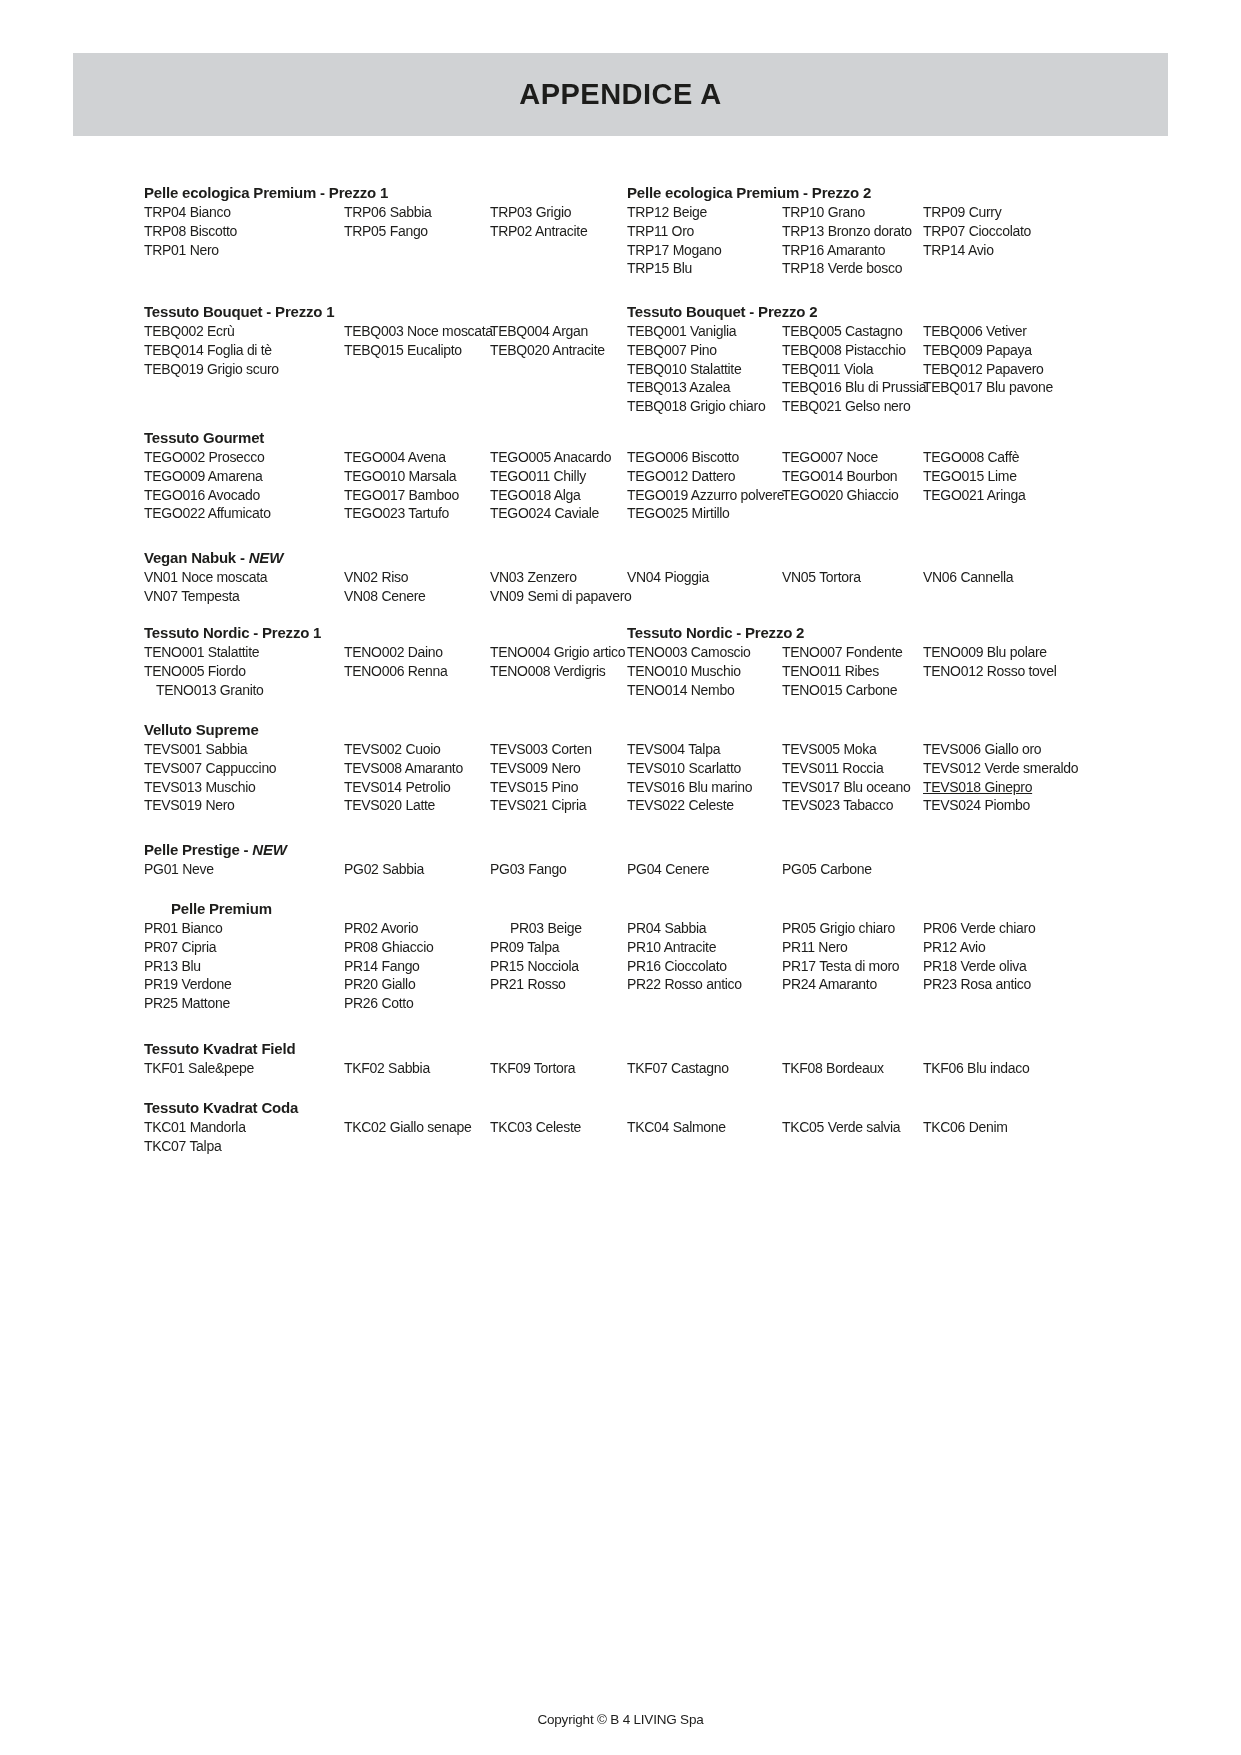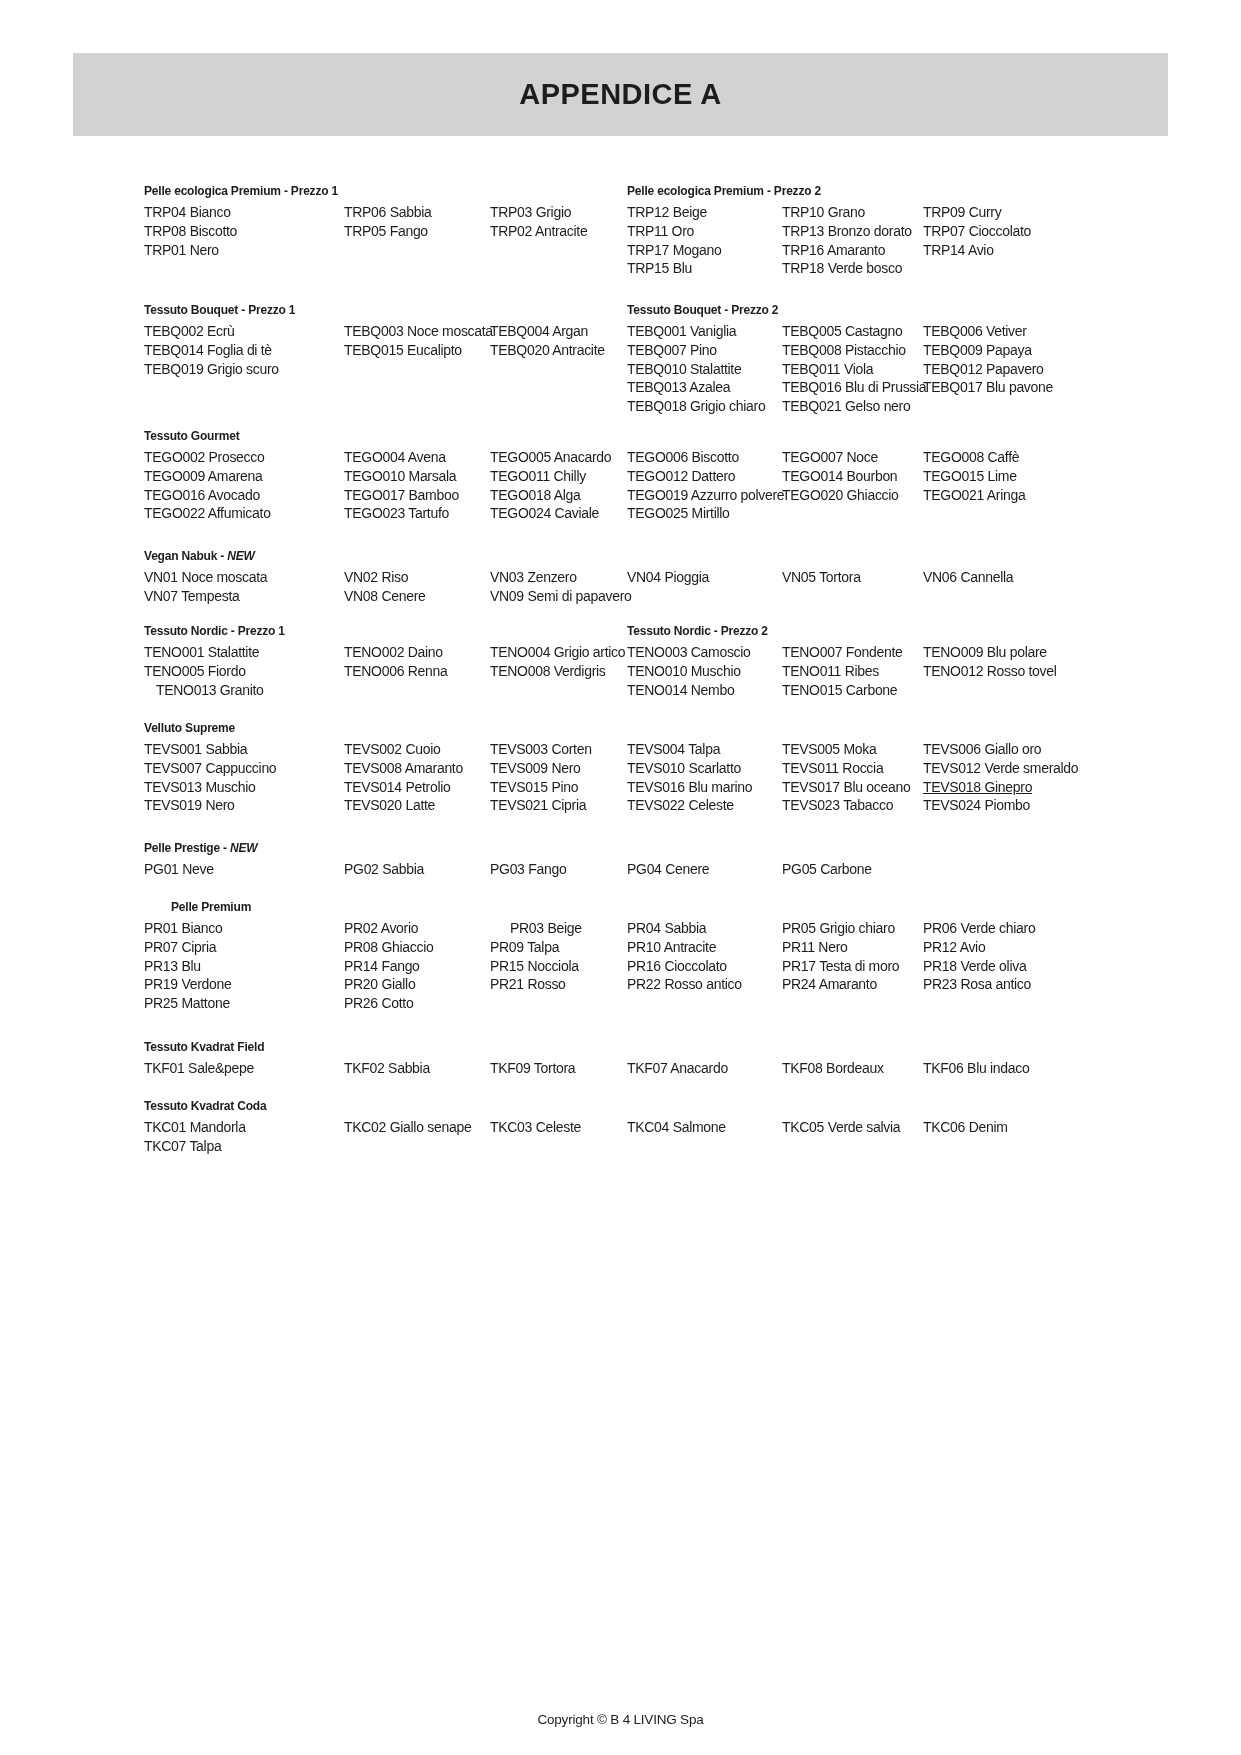--- a/index.html
+++ b/index.html
@@ -14,21 +14,21 @@
   .banner{
     position:absolute;left:73px;top:53px;width:1095px;height:83px;
     display:flex;align-items:center;justify-content:center;
   }
   .banner h1{
     margin:0;font-size:29px;font-weight:bold;letter-spacing:.5px;
     color:#1d1d1b;
   }
   .sections{position:absolute;left:0;top:0;width:100%;height:100%;}
   .sec-title{
-    position:absolute;font-size:12px;font-weight:bold;white-space:nowrap;
+    position:absolute;font-size:15px;font-weight:bold;white-space:nowrap;
     letter-spacing:-0.2px;line-height:1;
   }
   .sec-title i{font-style:italic;}
   .item{
     position:absolute;font-size:14px;white-space:nowrap;
     letter-spacing:-0.3px;line-height:1;
   }
   .footer{
     position:absolute;left:0;top:1712px;width:100%;text-align:center;
     font-size:13.5px;letter-spacing:-0.2px;
@@ -191,21 +191,21 @@
       <div class="item" style="left: 490px; top: 977.4px;">PR21 Rosso</div>
       <div class="item" style="left: 627px; top: 977.4px;">PR22 Rosso antico</div>
       <div class="item" style="left: 782px; top: 977.4px;">PR24 Amaranto</div>
       <div class="item" style="left: 923px; top: 977.4px;">PR23 Rosa antico</div>
       <div class="item" style="left: 144px; top: 996.2px;">PR25 Mattone</div>
       <div class="item" style="left: 344px; top: 996.2px;">PR26 Cotto</div>
       <div class="sec-title" style="left: 144px; top: 1041px;">Tessuto Kvadrat Field</div>
       <div class="item" style="left: 144px; top: 1061px;">TKF01 Sale&amp;pepe</div>
       <div class="item" style="left: 344px; top: 1061px;">TKF02 Sabbia</div>
       <div class="item" style="left: 490px; top: 1061px;">TKF09 Tortora</div>
-      <div class="item" style="left: 627px; top: 1061px;">TKF07 Anacardo</div>
+      <div class="item" style="left: 627px; top: 1061px;">TKF07 Castagno</div>
       <div class="item" style="left: 782px; top: 1061px;">TKF08 Bordeaux</div>
       <div class="item" style="left: 923px; top: 1061px;">TKF06 Blu indaco</div>
       <div class="sec-title" style="left: 144px; top: 1100px;">Tessuto Kvadrat Coda</div>
       <div class="item" style="left: 144px; top: 1120px;">TKC01 Mandorla</div>
       <div class="item" style="left: 344px; top: 1120px;">TKC02 Giallo senape</div>
       <div class="item" style="left: 490px; top: 1120px;">TKC03 Celeste</div>
       <div class="item" style="left: 627px; top: 1120px;">TKC04 Salmone</div>
       <div class="item" style="left: 782px; top: 1120px;">TKC05 Verde salvia</div>
       <div class="item" style="left: 923px; top: 1120px;">TKC06 Denim</div>
       <div class="item" style="left: 144px; top: 1138.8px;">TKC07 Talpa</div>

